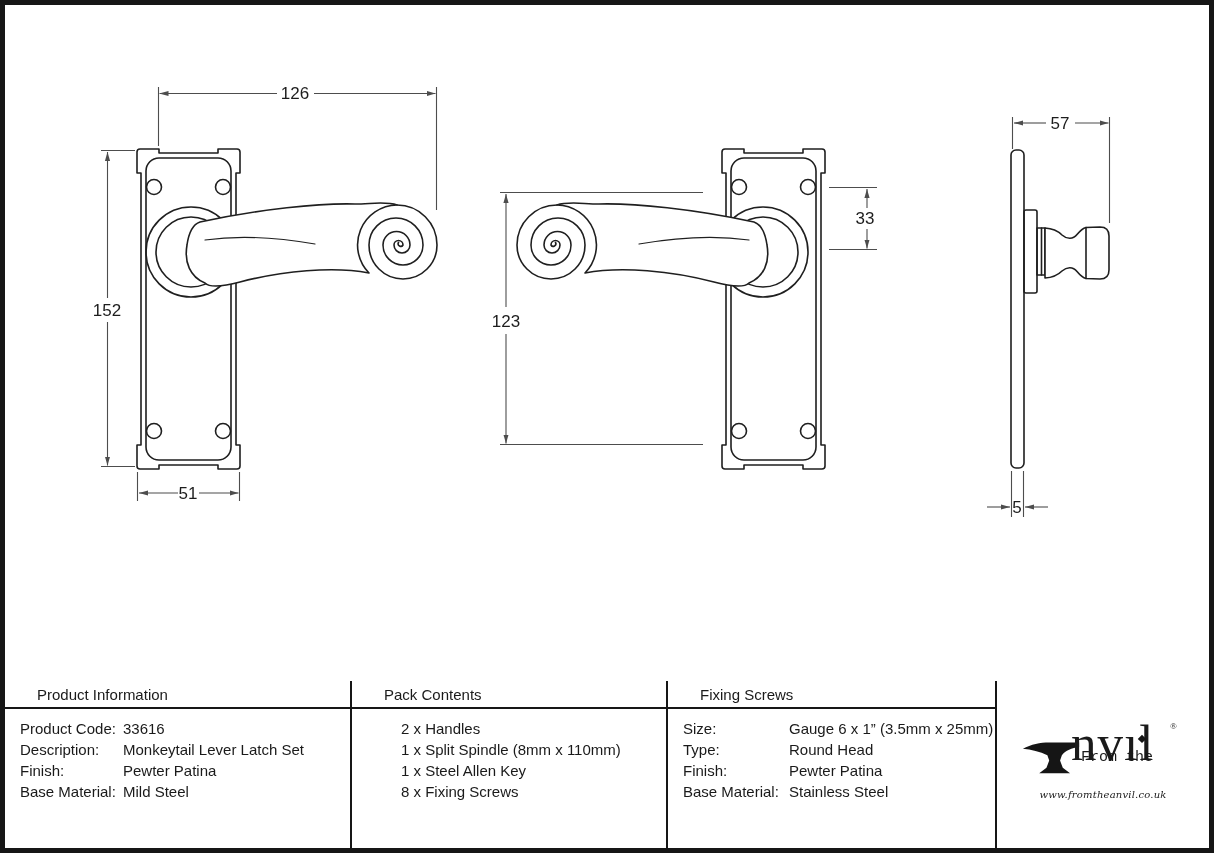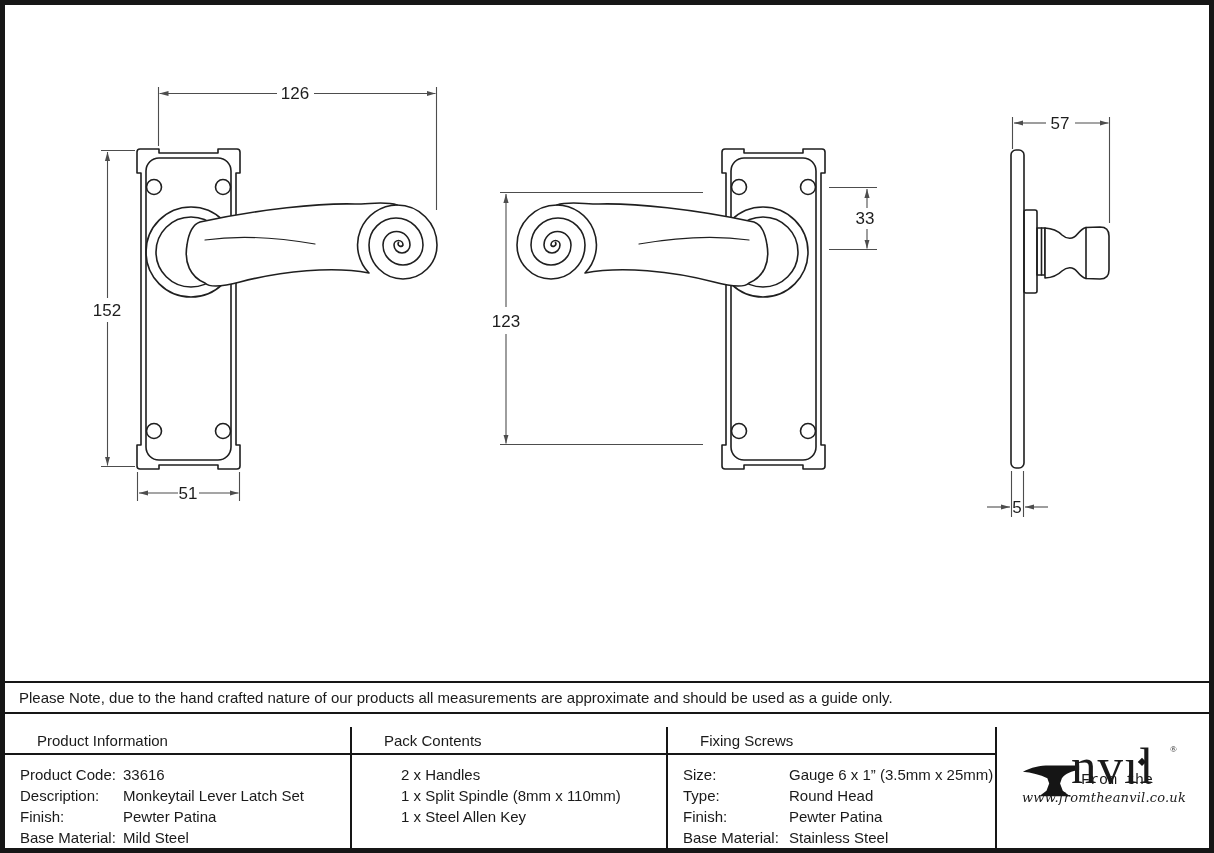--- a/index.html
+++ b/index.html
@@ -32,21 +32,21 @@
   .fix .k { width:106px; }
   .pack-list { list-style:none; }
   .pack-list li { line-height:21px; white-space:nowrap;margin-left:34px; }
   
   .logo-box { position:absolute; left:50%; top:50%; width:162px; height:78px; transform:translate(-50%,-54%); }
   .logo-prefix { position:absolute; left:59px; top:3px; font-family:Liberation Mono, monospace; font-size:15px; white-space:nowrap;margin-top:23px; }
   .logo-reg { position:absolute; left:148px; top:-2px; font-family:"Liberation Serif",serif; font-size:9px; }
   .logo-big { position:absolute; left:49px; top:-9px; font-family:"Liberation Serif",serif; font-size:51px; letter-spacing:1px; white-space:nowrap; }
   .logo-anvil { position:absolute; left:0; top:13px; }
   .logo-idot { position:absolute; left:117px; top:13px; width:6px; height:6px; background:#151515; transform:rotate(45deg); }
-  .logo-url { position:absolute; left:0px; top:44px; width:162px; text-align:center; font-family:"DejaVu Serif",serif; font-style:italic; font-size:13px; letter-spacing:0.2px; white-space:nowrap; }
+  .logo-url { position:absolute; left:0px; top:66px; width:162px; text-align:center; font-family:"DejaVu Serif",serif; font-style:italic; font-size:10px; letter-spacing:0.2px; white-space:nowrap; }
   .dimtext { font-family:"Liberation Sans",sans-serif; font-size:17px; fill:#1d1d1d; }
 </style>
 </head>
 <body>
 
 <div class="page">
 
   <div class="drawing-area">
     <svg width="1204" height="663" viewBox="5 5 1204 663" xmlns="http://www.w3.org/2000/svg">
       <defs>
@@ -129,23 +129,20 @@
           <rect x="1024" y="210" width="13" height="83" rx="2"></rect>
           <rect x="1037" y="228" width="8" height="47"></rect>
           <line x1="1041.5" y1="228" x2="1041.5" y2="275"></line>
           <path fill="#ffffff" d="M1045,228 C1054,228.5 1058,231 1062,235 C1067,239.5 1073,239.5 1077,234.5 C1079.5,231.5 1082,228.5 1086,227.5 L1100,227 Q1109,227 1109,236 V270 Q1109,279 1100,279 L1086,278.5 C1082,277.5 1079.5,274.5 1077,271.5 C1073,266.5 1067,266.5 1062,271 C1058,275 1054,277.5 1045,278 Z"></path>
           <line x1="1086" y1="227.5" x2="1086" y2="278.5"></line>
         </g>
       </g>
     </svg>
   </div>
 
-  <div class="note-row">
-    <span>Please Note, due to the hand crafted nature of our products all measurements are approximate and should be used as a guide only.</span>
-  </div>
 
   <div class="spec-grid">
 
     <div class="cell hcell">Product Information</div>
     <div class="cell hcell">Pack Contents</div>
     <div class="cell hcell">Fixing Screws</div>
 
     <div class="cell logo-cell">
       <div class="logo-box">
         <svg class="logo-anvil" width="58" height="44" viewBox="0 0 64 44">
@@ -176,20 +173,21 @@
         <span class="k">Base Material:</span>
         <span class="v">Mild Steel</span>
       </div>
     </div>
 
     <div class="cell ccell">
       <ul class="pack-list">
         <li>2 x Handles</li>
         <li>1 x Split Spindle (8mm x 110mm)</li>
         <li>1 x Steel Allen Key</li>
+        <li>8 x Fixing Screws</li>
       </ul>
     </div>
 
     <div class="cell ccell fix">
       <div class="kv">
         <span class="k">Size:</span>
         <span class="v">Gauge 6 x 1” (3.5mm x 25mm)</span>
       </div>
       <div class="kv">
         <span class="k">Type:</span>

